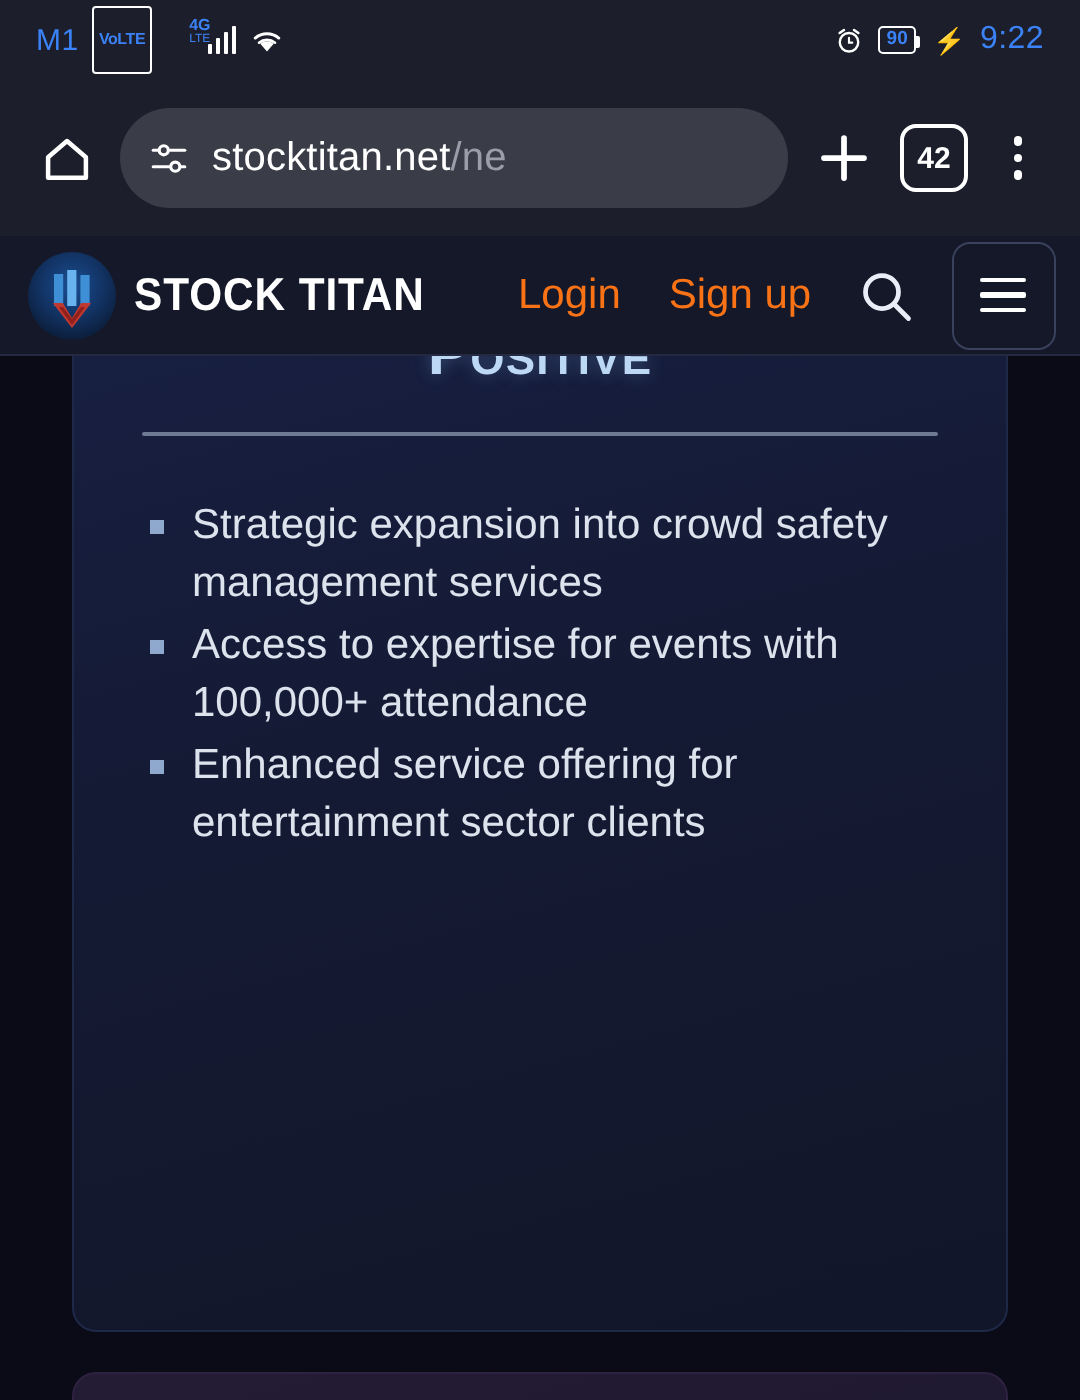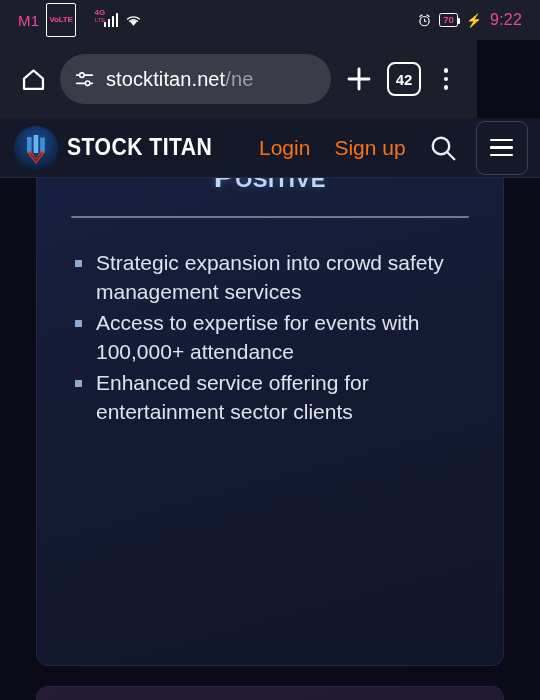--- a/index.html
+++ b/index.html
@@ -9,21 +9,21 @@
     font-family:"Liberation Sans", sans-serif;
     overflow:hidden;
   }
 
   
   .statusbar{
     height:40px; width:540px;
     background:#1c1f2b;
     display:flex; align-items:center;
     padding:0 18px;
-    color:#ec4899;
+    color:#3b82f6;
   }
   .sb-left{display:flex; align-items:center; gap:7px;}
   .sb-right{margin-left:auto; display:flex; align-items:center; gap:7px;}
   .carrier{font-size:15px; letter-spacing:.3px;}
   .volte{
     border:1.6px solid #fff; border-radius:2px;
     font-size:8px; font-weight:bold; line-height:1;
     padding:12px 2px; letter-spacing:-0.2px;
   }
   .netbox{position:relative; display:flex; align-items:center; gap:1.5px; height:16px;margin-left:12px;}
@@ -45,21 +45,21 @@
   }
   .battery:after{
     content:""; position:absolute; right:-3.5px; top:4px;
     width:2px; height:6px; background:#fff; border-radius:0 1px 1px 0;
   }
   .bolt{font-size:13px; line-height:1; margin-left:2px;}
   .clock{font-size:16px; letter-spacing:.2px;}
 
   
   .browserbar{
-    height:78px; width:477px;
+    height:78px; width:540px;
     background:#1c1f2b;
     display:flex; align-items:center;
     padding:0 16px; gap:10px;
   }
   .home-btn{width:34px; height:34px; display:flex; align-items:center; justify-content:center; flex:0 0 auto;}
   .omnibox{
     flex:1 1 auto; height:50px;
     background:#3a3d48; border-radius:25px;
     display:flex; align-items:center;
     padding:0 14px; gap:11px; overflow:hidden;
@@ -193,21 +193,21 @@
     </span>
   </div>
   <div class="sb-right">
     <span class="alarm">
       <svg viewBox="0 0 24 24" width="15" height="15">
         <circle cx="12" cy="13" r="7.4" stroke="#fff" stroke-width="1.9" fill="none"></circle>
         <path d="M12 9.5 v3.8 h2.6" stroke="#fff" stroke-width="1.7" fill="none" stroke-linecap="round"></path>
         <path d="M4.5 5.6 L8 3.2 M19.5 5.6 L16 3.2" stroke="#fff" stroke-width="2" stroke-linecap="round"></path>
       </svg>
     </span>
-    <span class="battery">70</span>
+    <span class="battery">90</span>
     <span class="bolt">⚡</span>
     <span class="clock">9:22</span>
   </div>
 </div>
 
 <div class="browserbar">
   <div class="home-btn">
     <svg viewBox="0 0 24 24" width="27" height="27">
       <path d="M3.6 11.2 L12 4 l8.4 7.2 v9.1 h-16.8 Z" stroke="#fff" stroke-width="2" fill="none" stroke-linejoin="round"></path>
     </svg>

